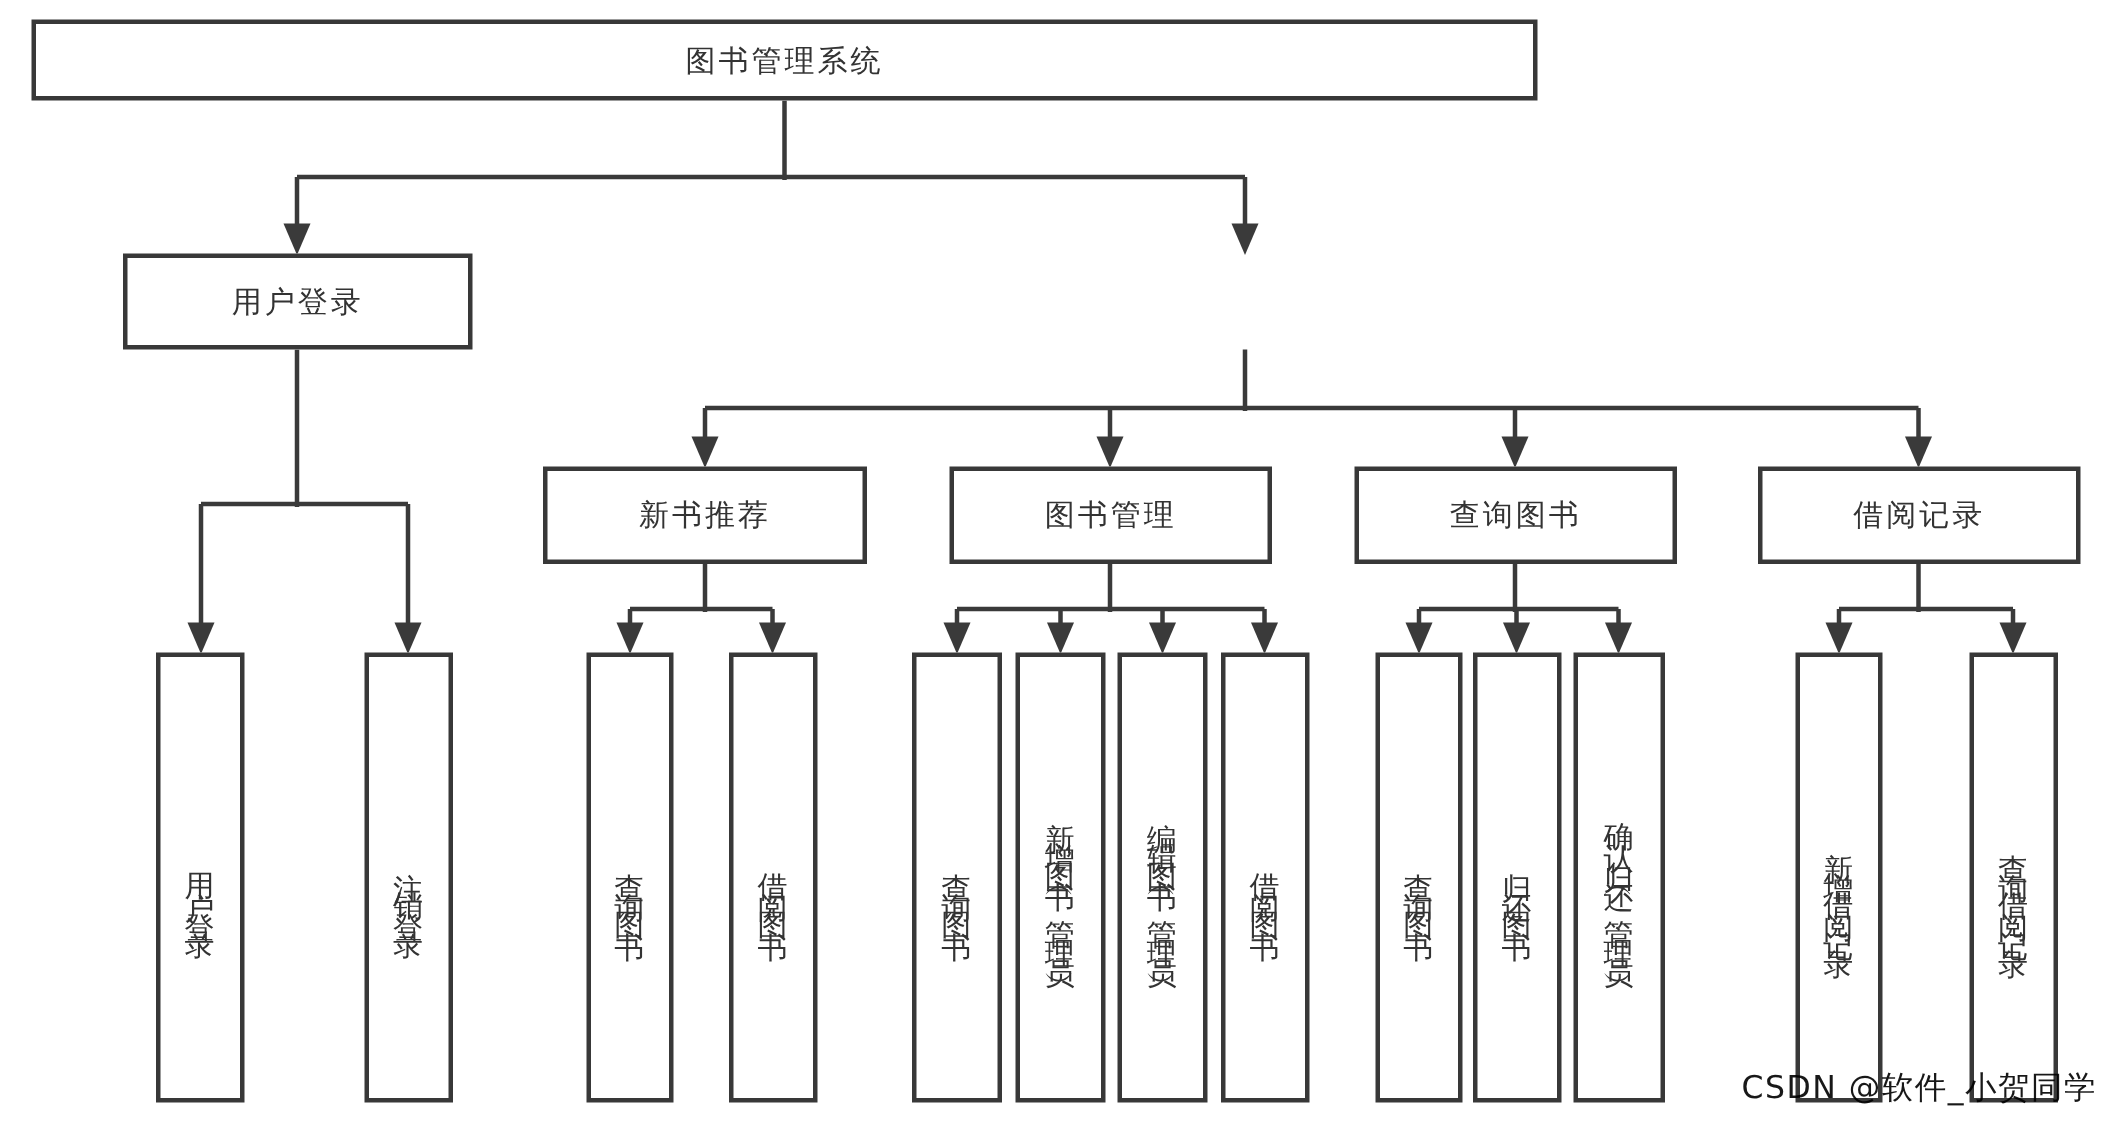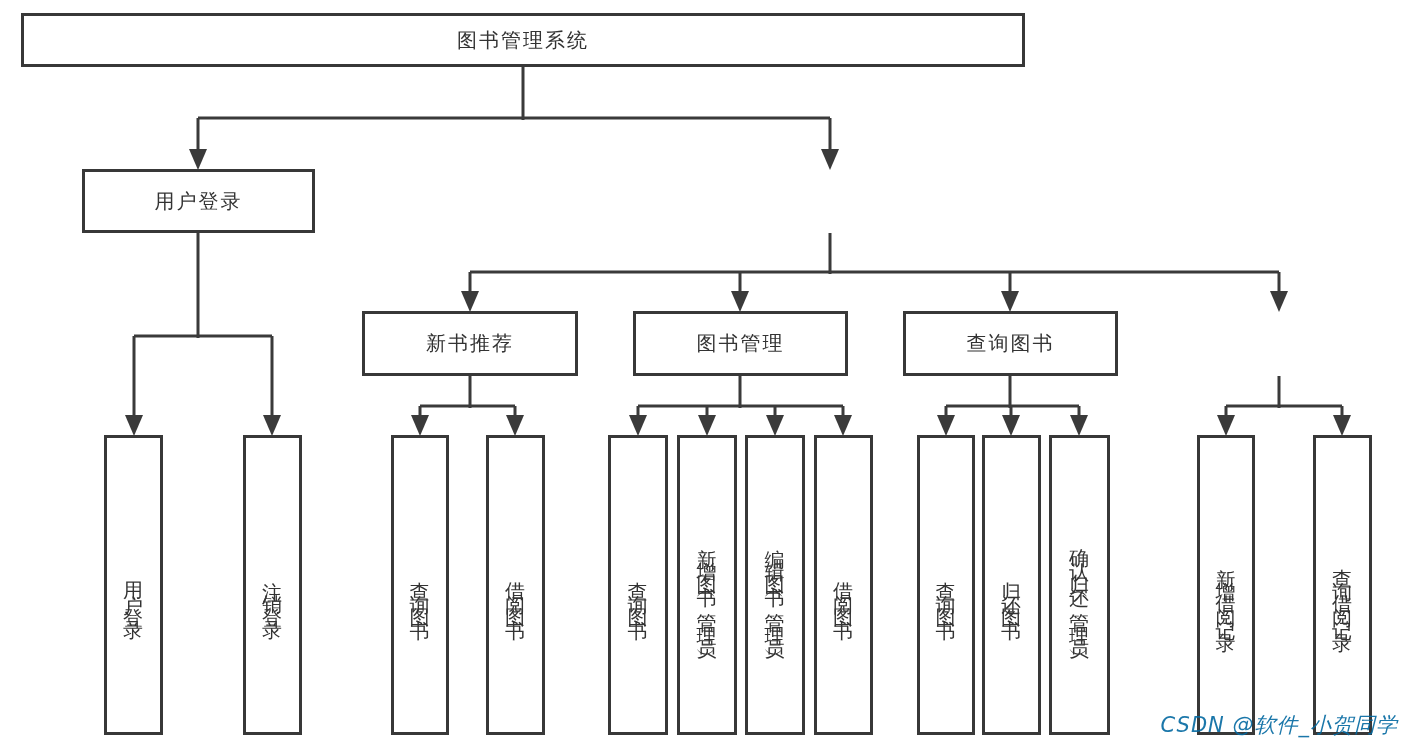--- a/index.html
+++ b/index.html
@@ -44,25 +44,24 @@
     letter-spacing: 13px;
     margin-bottom: -13px; 
     white-space: nowrap;
   }
   .watermark {
     position: absolute;
     top: 711px;
     right: 7px;
     z-index: 2;
     font-size: 21px;
-    color: #0369a1;
+    color: #000000;
     opacity: 0.9;
     letter-spacing: 1px;
     white-space: nowrap;
-    font-style: italic;
   }
 </style>
 </head>
 <body>
 
 <div class="stage">
 
   <svg class="connectors" width="1405" height="747" viewBox="0 0 1405 747">
     <g stroke="#3a3a3a" stroke-width="3" fill="none">
 
@@ -113,20 +112,23 @@
 
   <div class="node hnode" style="left:362px; top:311px; width:216px; height:65px">
     <span>新书推荐</span>
   </div>
   <div class="node hnode" style="left:633px; top:311px; width:215px; height:65px">
     <span>图书管理</span>
   </div>
   <div class="node hnode" style="left:903px; top:311px; width:215px; height:65px">
     <span>查询图书</span>
   </div>
+  <div class="node hnode" style="left:1172px; top:311px; width:215px; height:65px">
+    <span>借阅记录</span>
+  </div>
 
   <div class="node leaf" style="left:104px; width:59px">
     <span class="vtext">用户登录</span>
   </div>
   <div class="node leaf" style="left:243px; width:59px">
     <span class="vtext">注销登录</span>
   </div>
 
   <div class="node leaf" style="left:391px; width:58px">
     <span class="vtext">查询图书</span>

